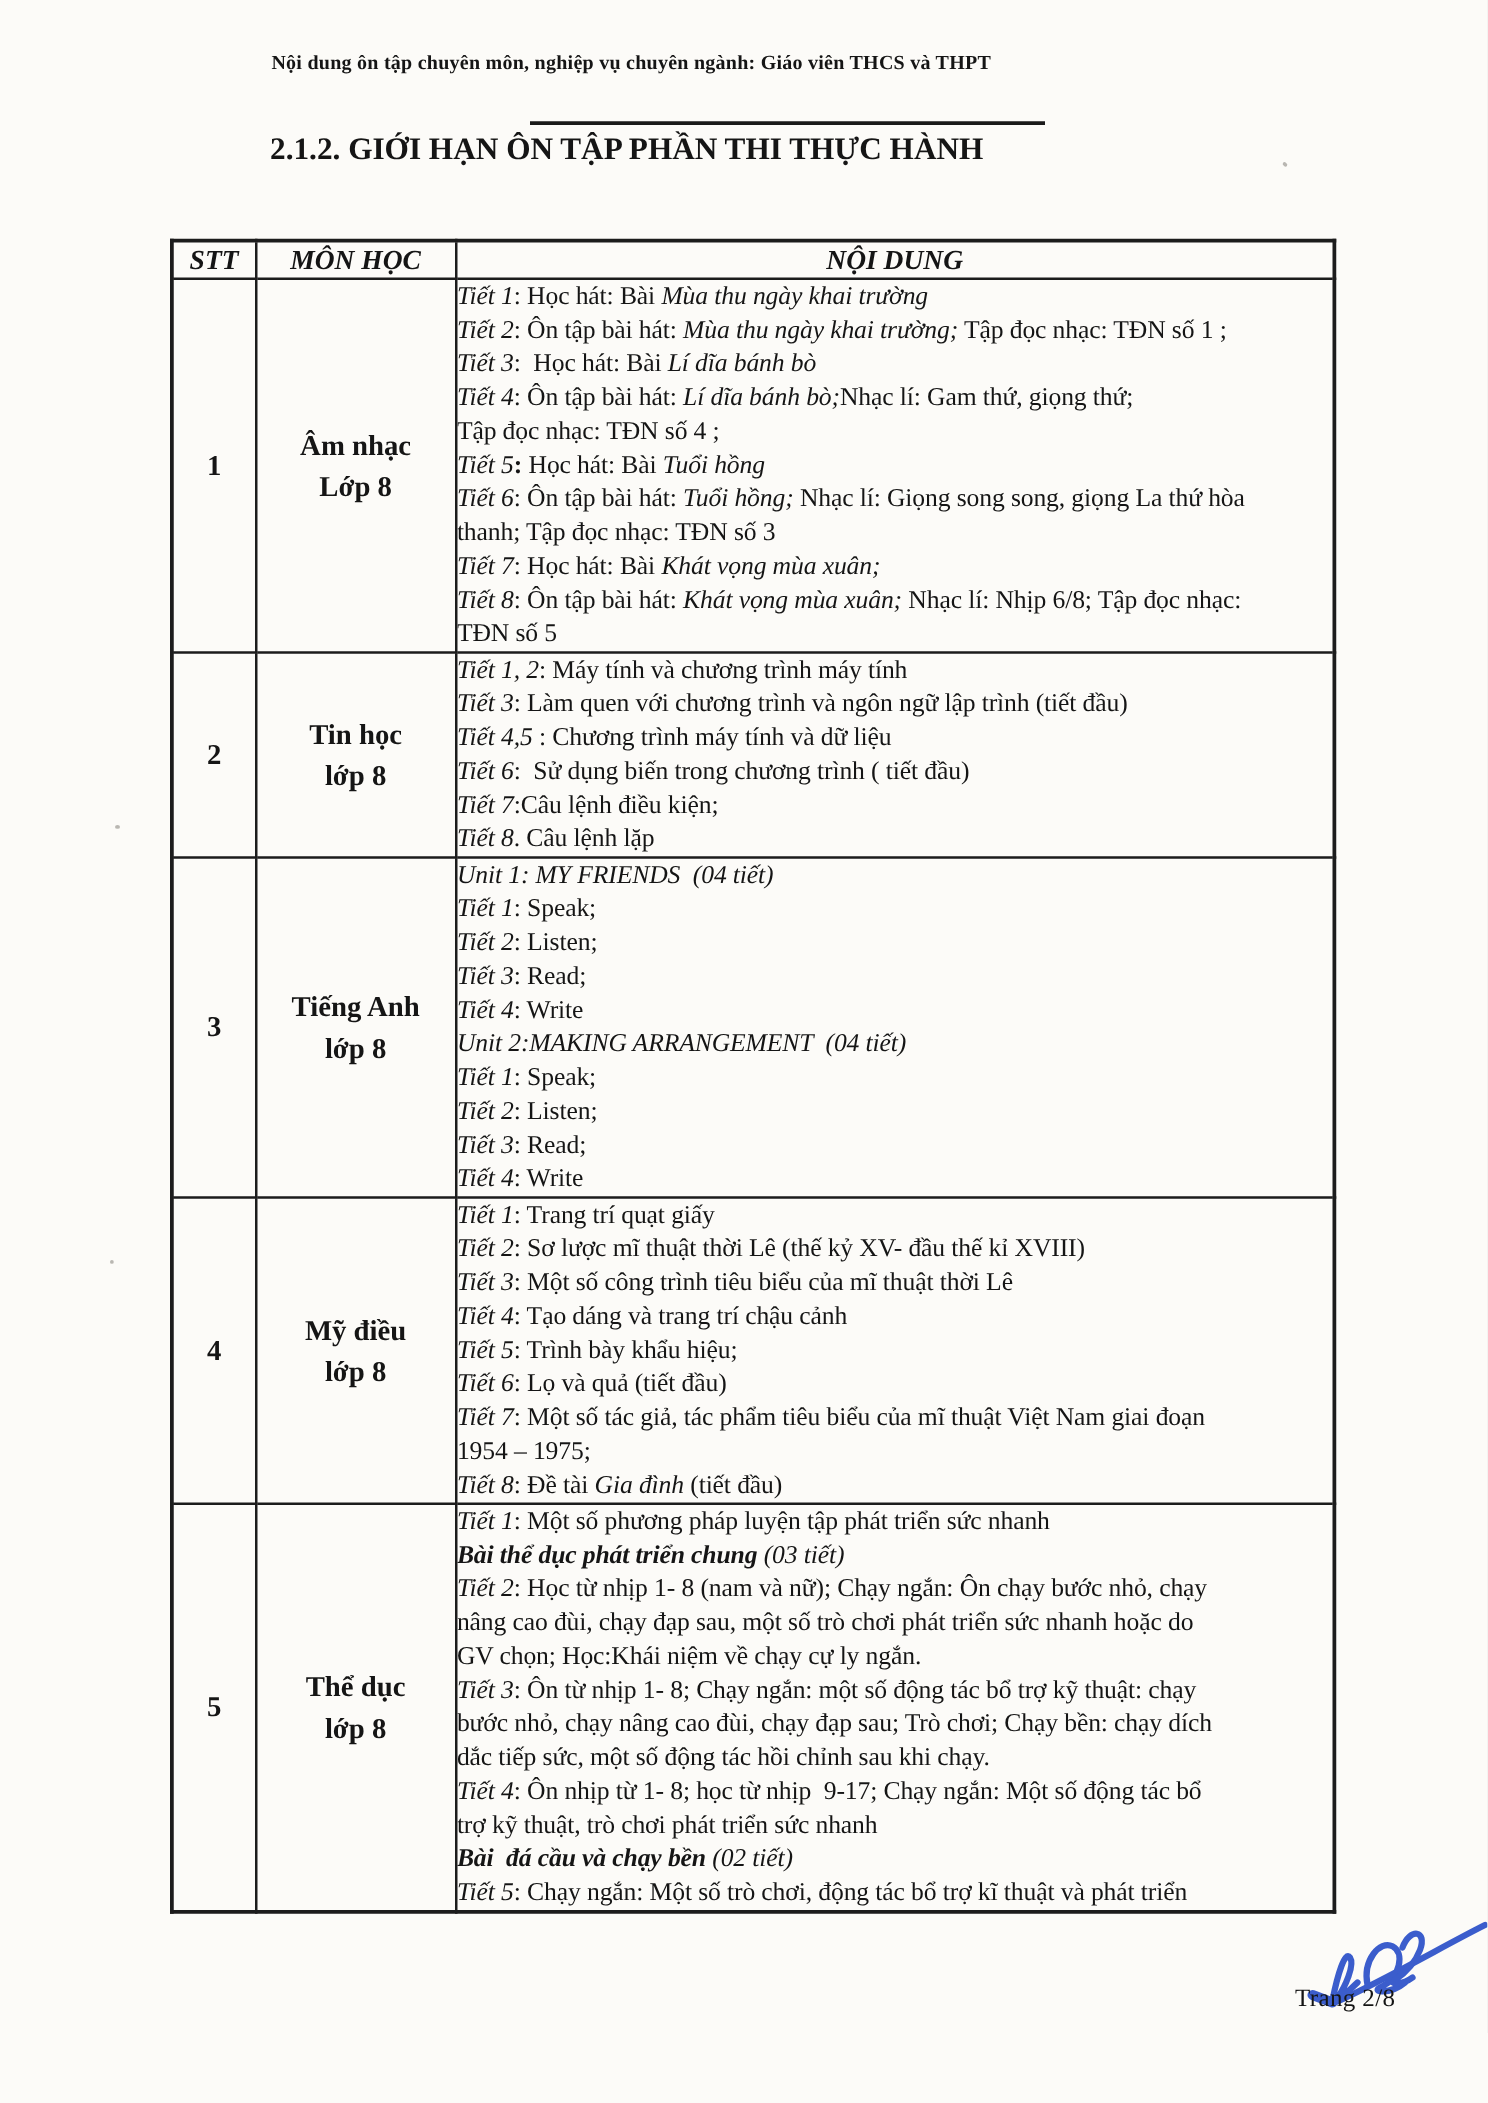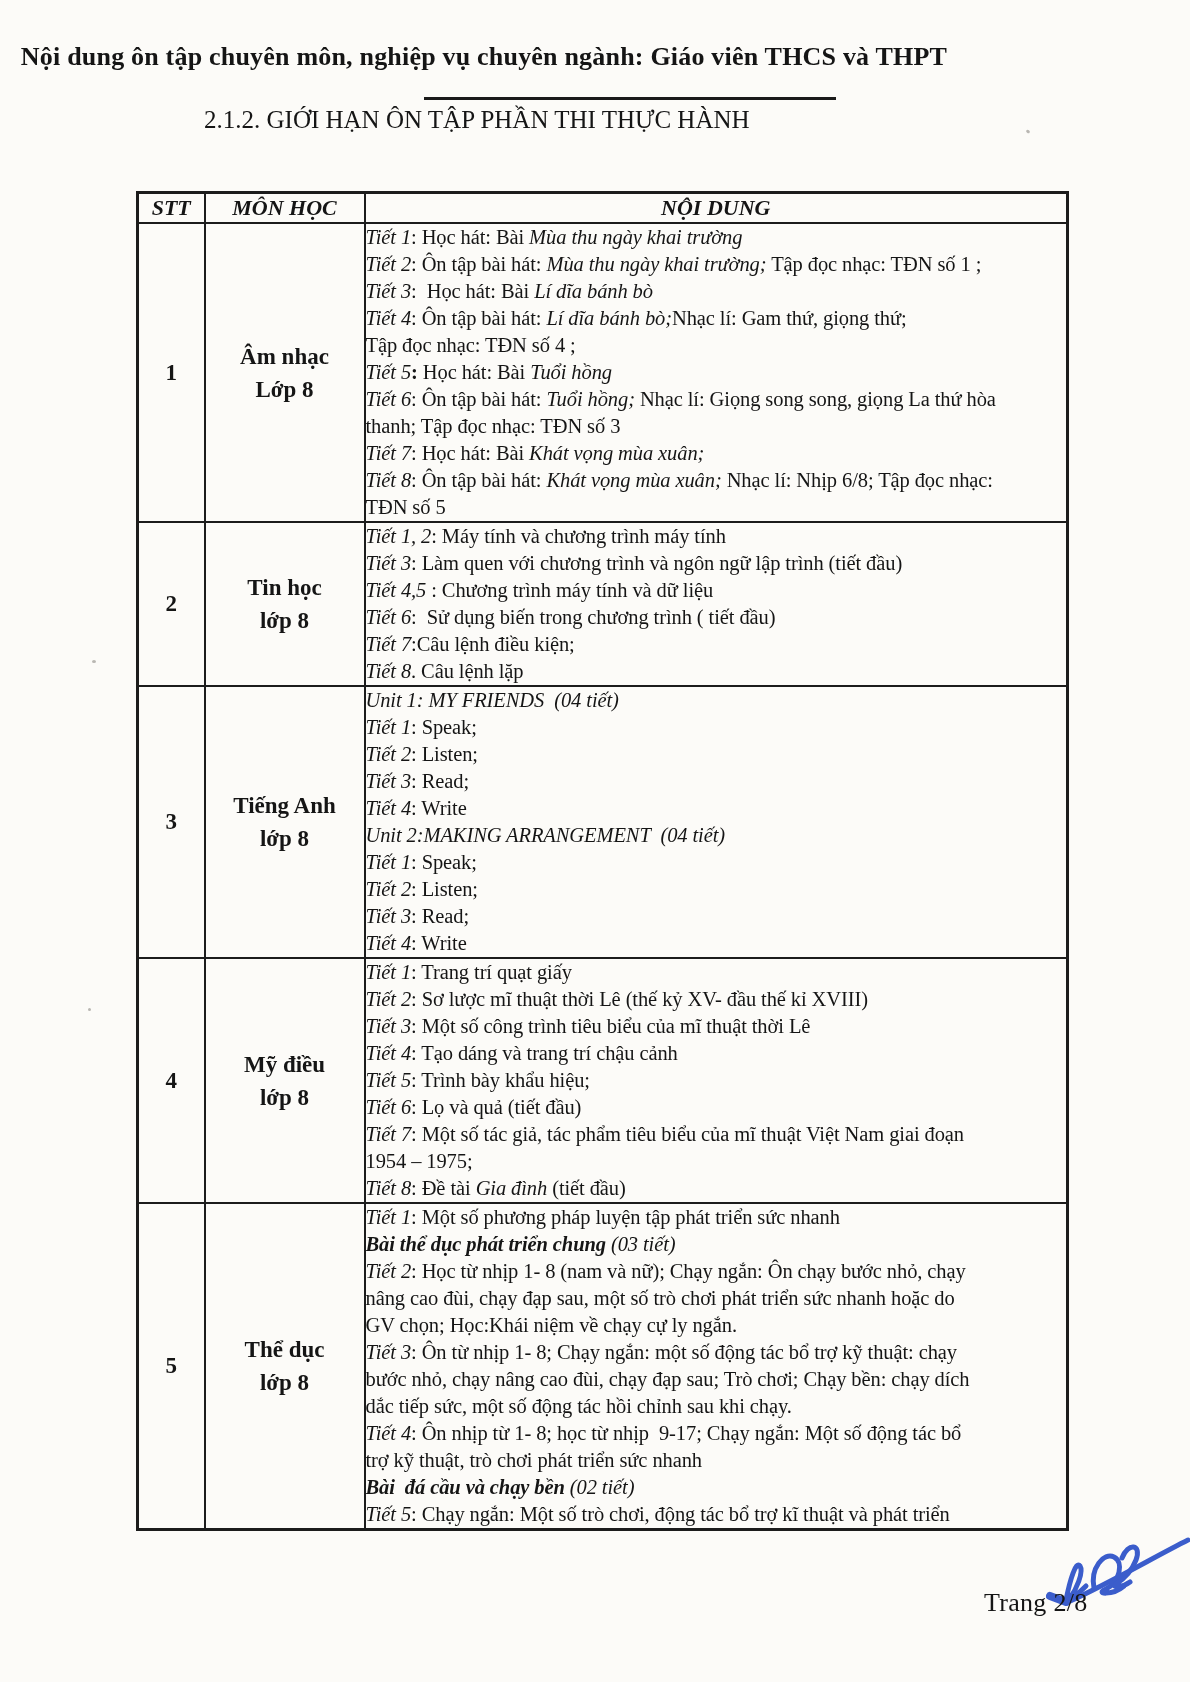--- a/index.html
+++ b/index.html
@@ -3,27 +3,27 @@
 <meta charset="utf-8">
 <style>
   html,body{margin:0;padding:0;}
   body{width:1190px;height:1682px;overflow:hidden;background:#e8e8e6;}
   .page{
     position:relative;width:1190px;height:1682px;background:#fcfbf8;
     font-family:"Liberation Serif","DejaVu Serif",serif;color:#151515;
   }
   .doc-header{
     position:absolute;top:42px;left:0;width:968px;text-align:center;
-    font-weight:700;font-size:26px;letter-spacing:.2px;
+    font-weight:700;font-size:16px;letter-spacing:.2px;padding-left:21px;
   }
   .header-underline{
     position:absolute;left:424px;top:97px;width:412px;height:3px;background:#1a1a1a;
   }
   .doc-title{
-    position:absolute;left:204px;top:106px;font-weight:400;font-size:25px;
+    position:absolute;left:216px;top:106px;font-weight:700;font-size:25px;
   }
   .doc-subtitle{
     position:absolute;left:344px;top:139px;font-weight:700;font-size:23.5px;
   }
   table.content-table{
     position:absolute;left:136px;top:191px;border-collapse:collapse;table-layout:fixed;
     width:930px;border:3px solid #1c1c1c;
   }
   table.content-table th,table.content-table td{
     border:2px solid #1c1c1c;padding:0;vertical-align:middle;
@@ -35,21 +35,21 @@
   td.subject{width:160px;text-align:center;font-weight:700;font-size:23px;line-height:33px;border-radius:27px;}
   td.content{width:703px;padding:3px 6px 3px 9px;margin-left:24px;}
   td.content .line{
     font-size:20.5px;line-height:27px;white-space:pre;overflow:hidden;letter-spacing:-.1px;
   }
   .rn{font-style:normal;}
   .ri{font-style:italic;}
   .rb{font-weight:700;}
   .rbi{font-weight:700;font-style:italic;}
   .page-number{
-    position:absolute;left:984px;top:1588px;font-size:26px;letter-spacing:.3px;
+    position:absolute;left:1036px;top:1588px;font-size:20px;letter-spacing:.3px;
   }
   .signature{position:absolute;left:1034px;top:1526px;width:156px;height:104px;}
   .speck{position:absolute;background:#b9b7b2;border-radius:50%;}
   .speck.s1{left:92px;top:660px;width:4px;height:3px;}
   .speck.s2{left:88px;top:1008px;width:3px;height:3px;}
   .speck.s3{left:1026px;top:130px;width:4px;height:3px;transform:rotate(40deg);}
 </style>
 </head>
 <body>
 

